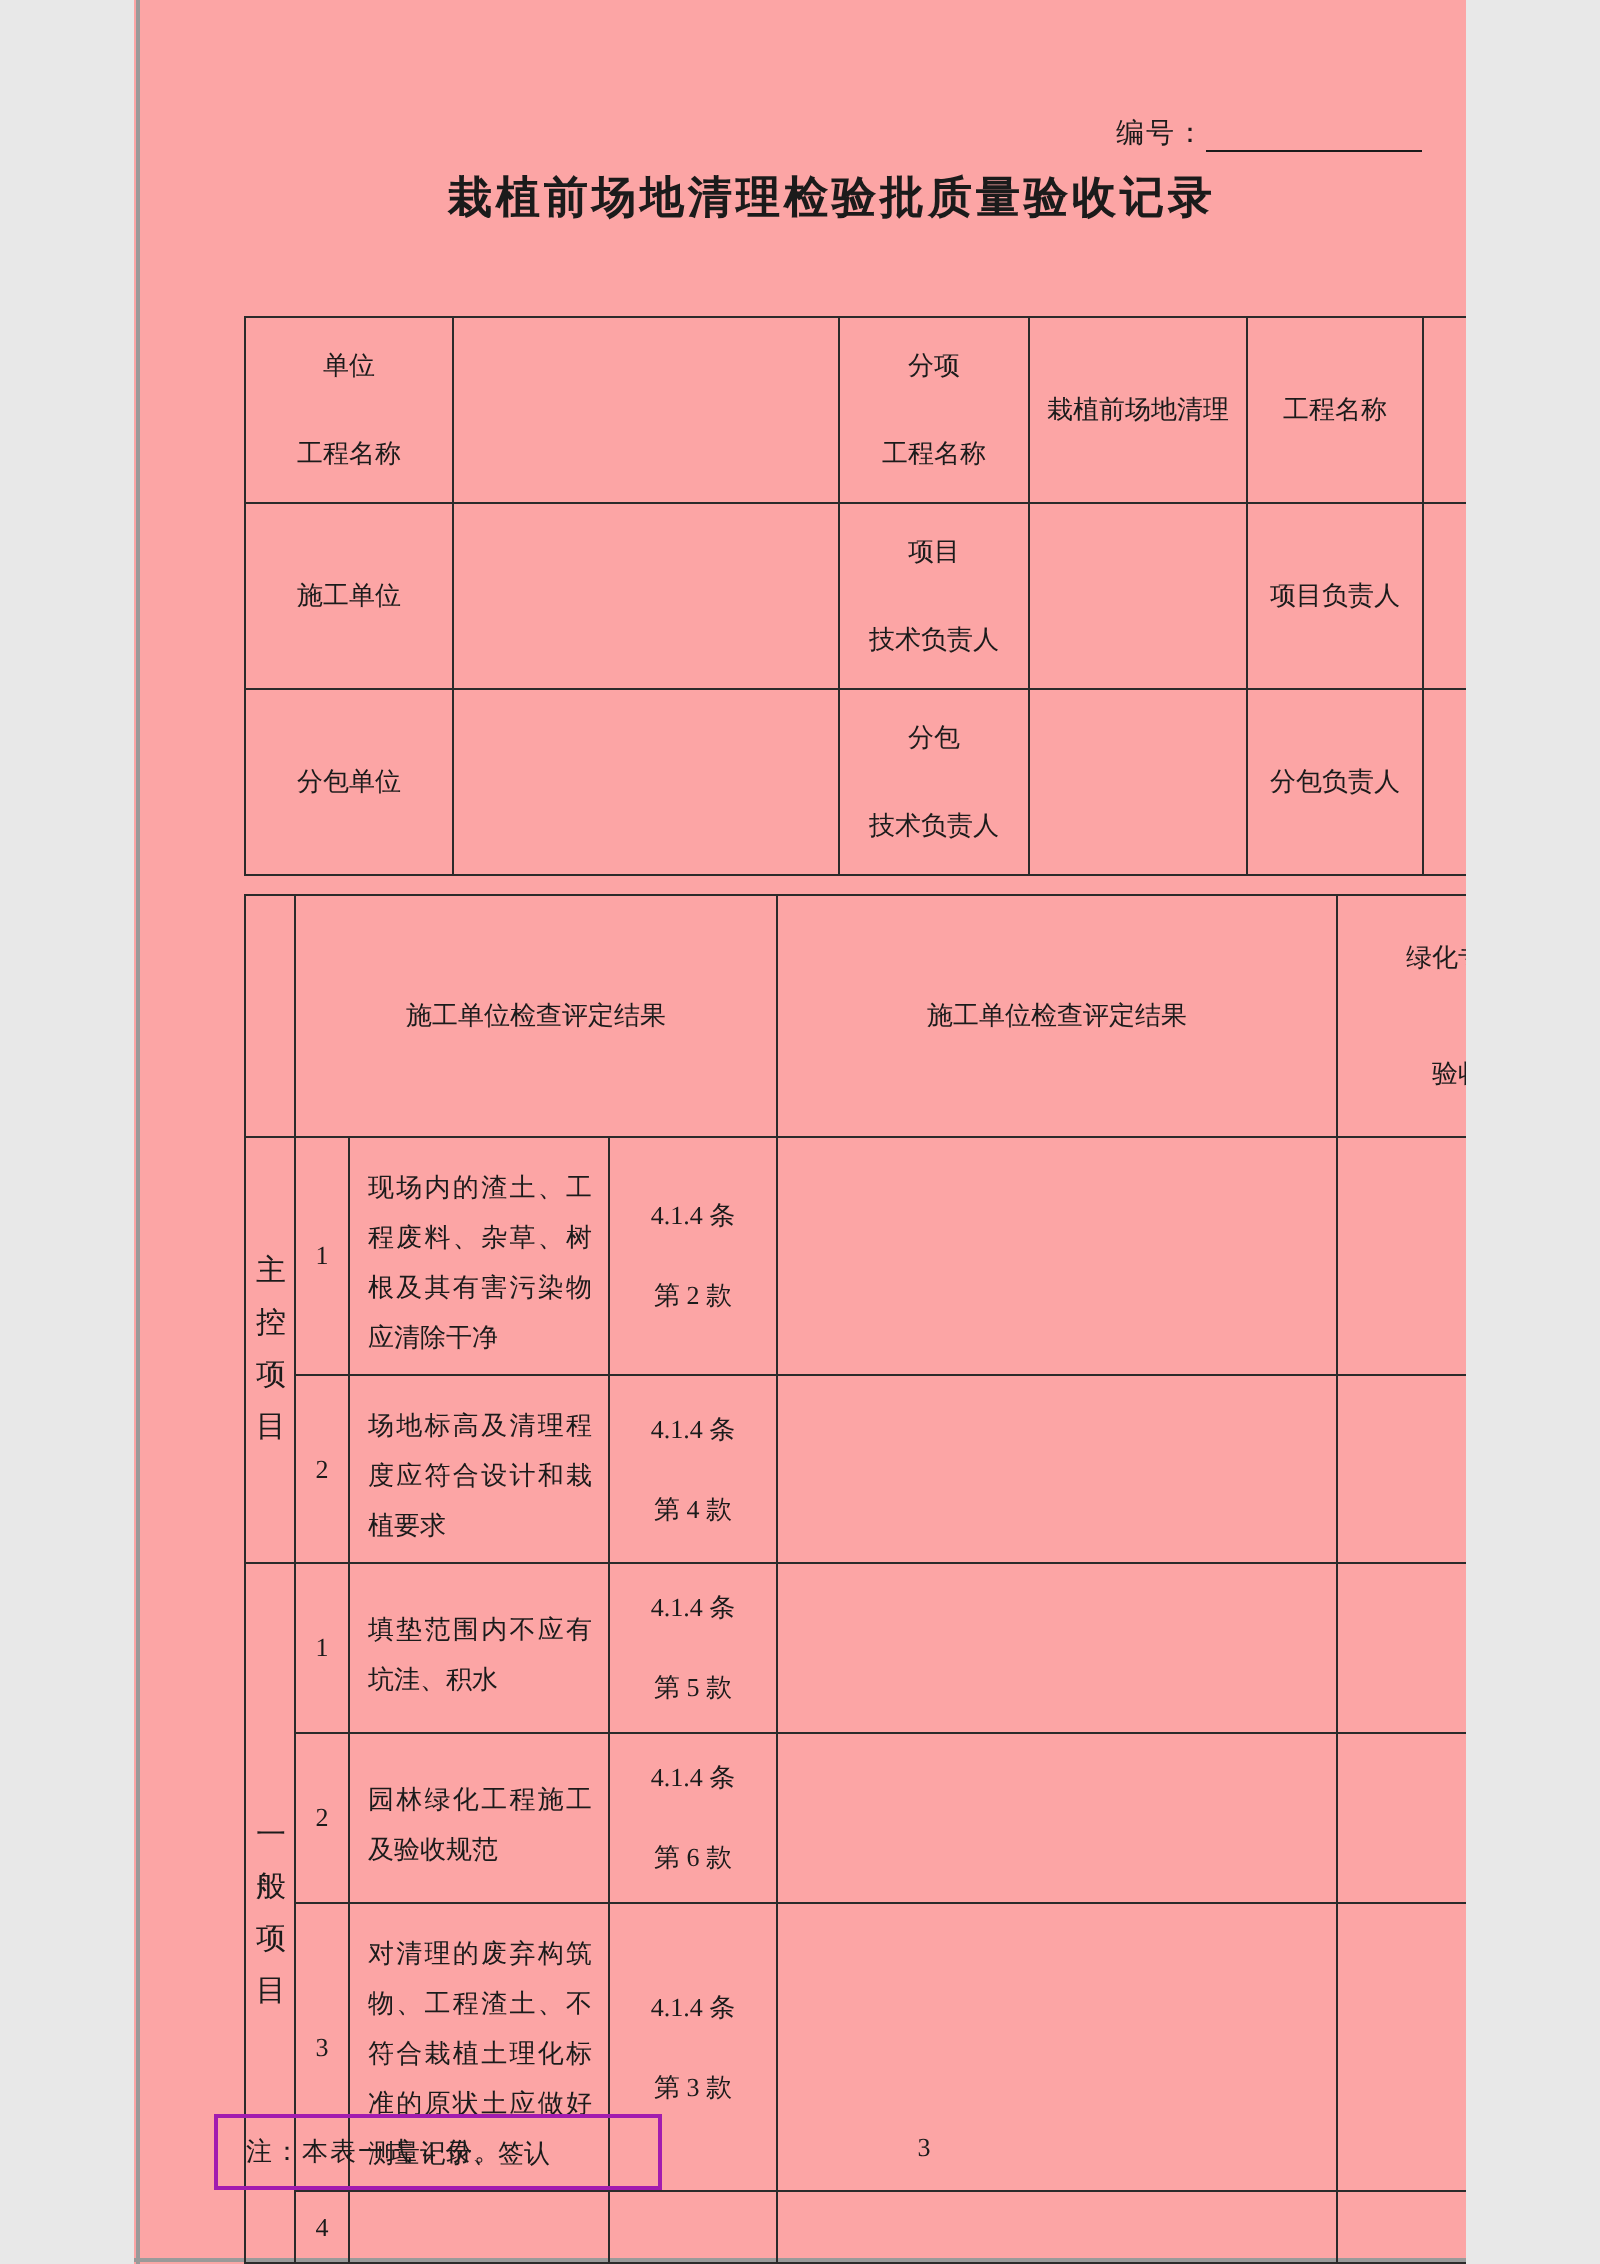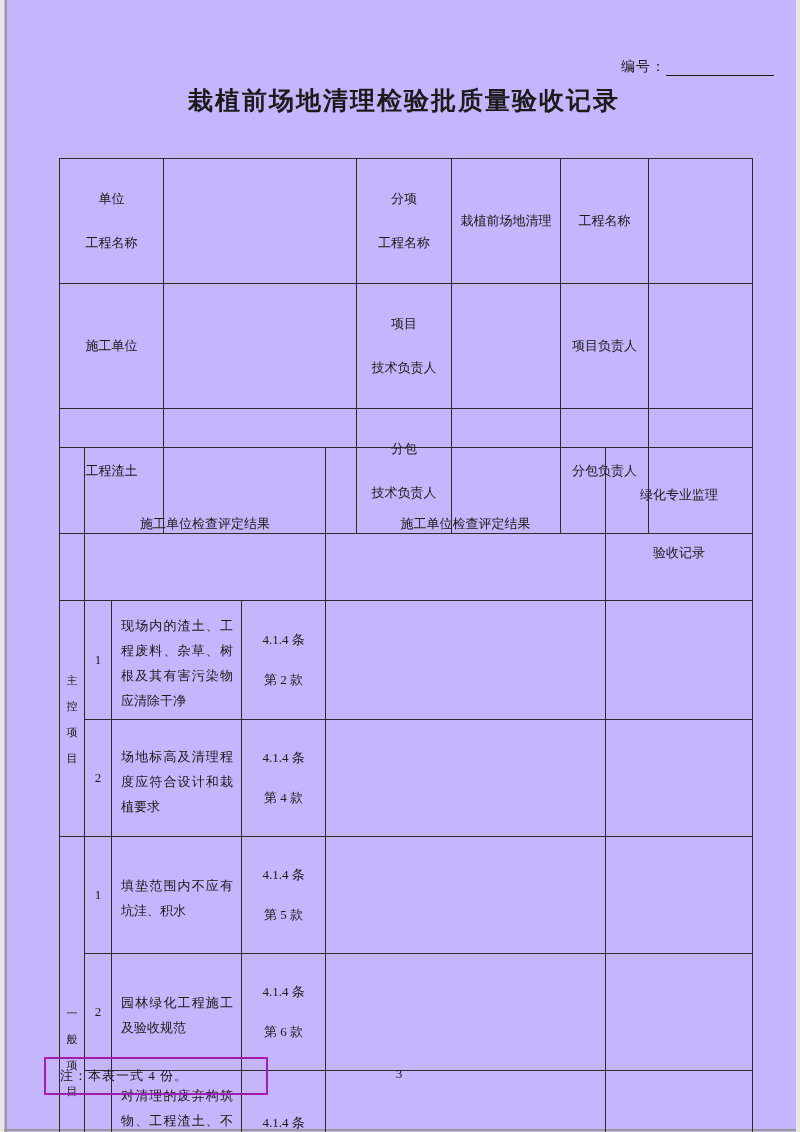--- a/index.html
+++ b/index.html
@@ -1,45 +1,45 @@
 <!DOCTYPE html>
 <html><head>
 <meta charset="utf-8">
 <style>
   * { margin:0; padding:0; box-sizing:border-box; }
   html,body { background:#e8e8e8; }
   .page {
-    position:relative; width:792px; height:1132px; background:#c4b5fd;
+    position:relative; width:666px; height:1132px; background:#fca5a5;
     font-family:"Liberation Serif","DejaVu Serif",serif; color:#1b1b1b;
     overflow:hidden; margin:0 auto;
   }
   .scan-edge-left { position:absolute; left:1px; top:0; width:2px; height:1132px; background:#9a9a9a; }
   .scan-edge-bottom { position:absolute; left:0; bottom:1px; width:800px; height:2px; background:#9a9a9a; }
 
   .doc-number { position:absolute; top:58px; right:22px; font-size:14px; letter-spacing:1px; }
   .doc-number .blank { display:inline-block; width:108px; border-bottom:1px solid #1b1b1b; height:15px; vertical-align:bottom; }
 
-  .title { position:absolute; top:84px; left:4px; width:100%; text-align:center;
-           font-size:25px; font-weight:bold; letter-spacing:2px; }
+  .title { position:absolute; top:84px; left:16px; width:100%; text-align:center;
+           font-size:22px; font-weight:bold; letter-spacing:2px; }
 
   table { border-collapse:collapse; table-layout:fixed; position:absolute; left:55px; }
   td { border:1px solid #2b2b2b; text-align:center; vertical-align:middle;
-       font-size:13px; padding:18px 4px; overflow:hidden; }
+       font-size:13px; padding:2px 4px; overflow:hidden; }
   .pre { white-space:pre-line; }
 
   .info-table { top:158px; width:693px; }
   .info-table td { line-height:44px; }
   .info-table tr.std td { line-height:30px; }
   .r74{height:74px} .r75{height:75px} .r65{height:65px}
 
   .check-table { top:447px; width:693px; }
   .rH{height:75px} .r1{height:115px} .r2{height:85px} .r3{height:75px}
   .r4{height:75px} .r5{height:140px} .r6{height:36px}
   .check-table .hdr { line-height:58px; }
-  .vlabel { word-break:break-all; line-height:26px; padding:14px 5px; font-size:11px; }
+  .vlabel { word-break:break-all; line-height:26px; padding:14px 5px; font-size:15px; }
   .desc { text-align:left; text-align:justify; line-height:25px; padding:12px 8px 6px 9px; }
   .ref { white-space:pre-line; line-height:40px; }
 
   .note-box { position:absolute; left:40px; top:1057px; width:224px; height:38px;
               border:2px solid #a21caf; font-size:13px; line-height:34px;
               padding-left:14px; letter-spacing:1px; }
   .page-number { position:absolute; left:0; top:1066px; width:790px; text-align:center; font-size:13px; }
 </style>
 </head>
 <body>
@@ -78,21 +78,21 @@
     <tr class="r75">
       <td>施工单位</td>
       <td></td>
       <td class="pre">项目
 技术负责人</td>
       <td></td>
       <td>项目负责人</td>
       <td></td>
     </tr>
     <tr class="r75">
-      <td>工程渣土</td>
+      <td>分包单位</td>
       <td></td>
       <td class="pre">分包
 技术负责人</td>
       <td></td>
       <td>分包负责人</td>
       <td></td>
     </tr>
   </tbody>
     </table>
 

